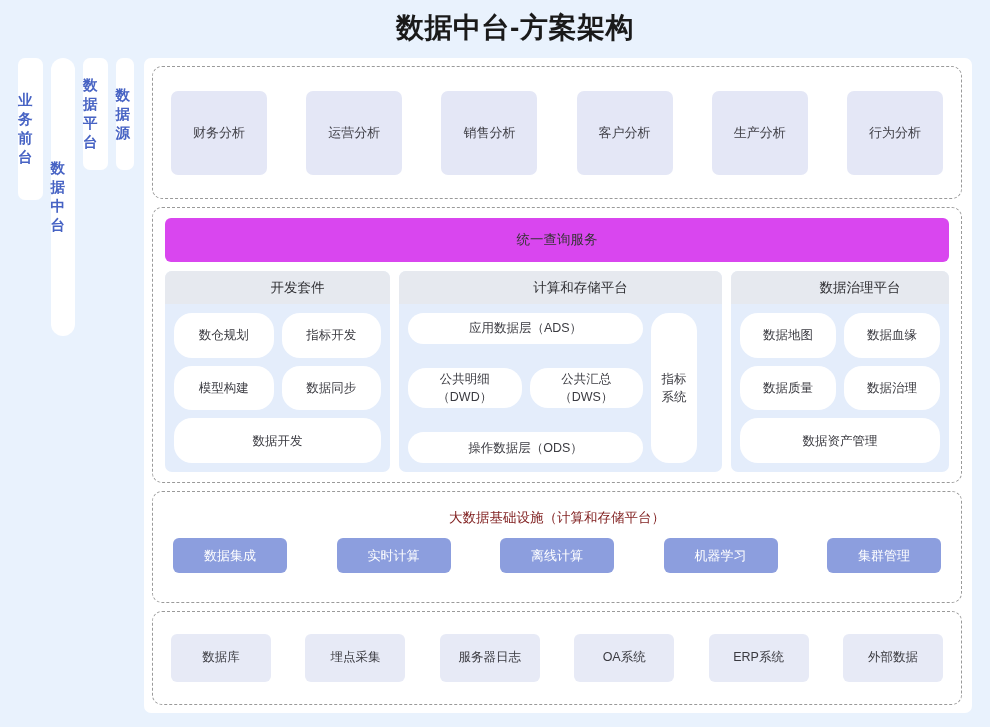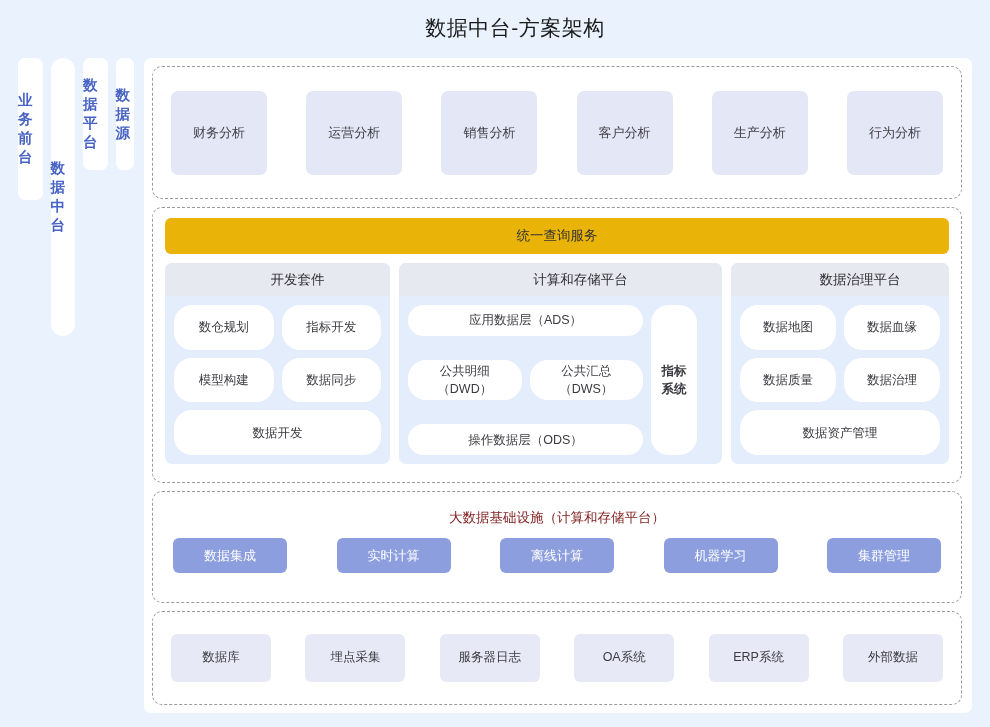--- a/index.html
+++ b/index.html
@@ -19,22 +19,22 @@
   }
 
   
   .title-bar {
     height: 55px;
     display: flex;
     align-items: center;
     justify-content: center;
   }
   .title-text {
-    font-size: 21px;
-    font-weight: normal;
+    font-size: 28px;
+    font-weight: bold;
     color: #1a1a1a;
     letter-spacing: 0.5px;
     margin-left: 40px;
   }
 
   
   .layout {
     position: absolute;
     top: 58px;
     left: 18px;
@@ -102,22 +102,22 @@
     border-radius: 7px;
     display: flex;
     align-items: center;
     justify-content: center;
     font-size: 13px;
     color: #3f3f46;
   }
 
   
   .query-bar {
-    height: 36px;
-    background: #eab308;
+    height: 44px;
+    background: #d946ef;
     border-radius: 6px;
     display: flex;
     align-items: center;
     justify-content: center;
     font-size: 13.5px;
     color: #333;
     margin-bottom: 9px;
     font-family: Liberation Serif, serif;
   }
 
@@ -169,21 +169,21 @@
     font-size: 12.5px;
     color: #3a3a40;
     flex: 1;
     line-height: 1.45;
     padding: 2px;
   }
 
   
   .std-split { display: flex; gap: 8px; flex: 1; }
   .std-stack { flex: 1; display: flex; flex-direction: column; gap: 24px; }
-  .std-side  { width: 62px; font-weight: bold; }
+  .std-side  { width: 62px; }
 
   .cell.tall {
     width: 46px;
     flex: none;
     height: 100%;
     font-size: 12.5px;
   }
 
   .two-line { white-space: pre-line; }
 

